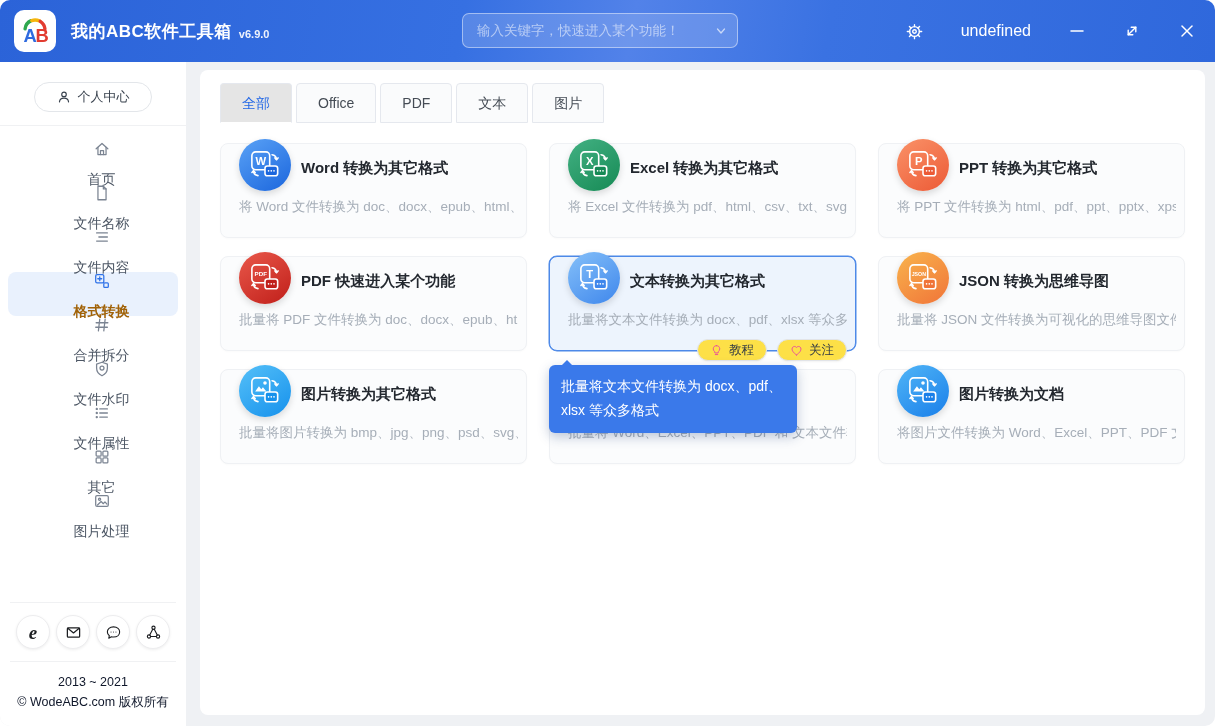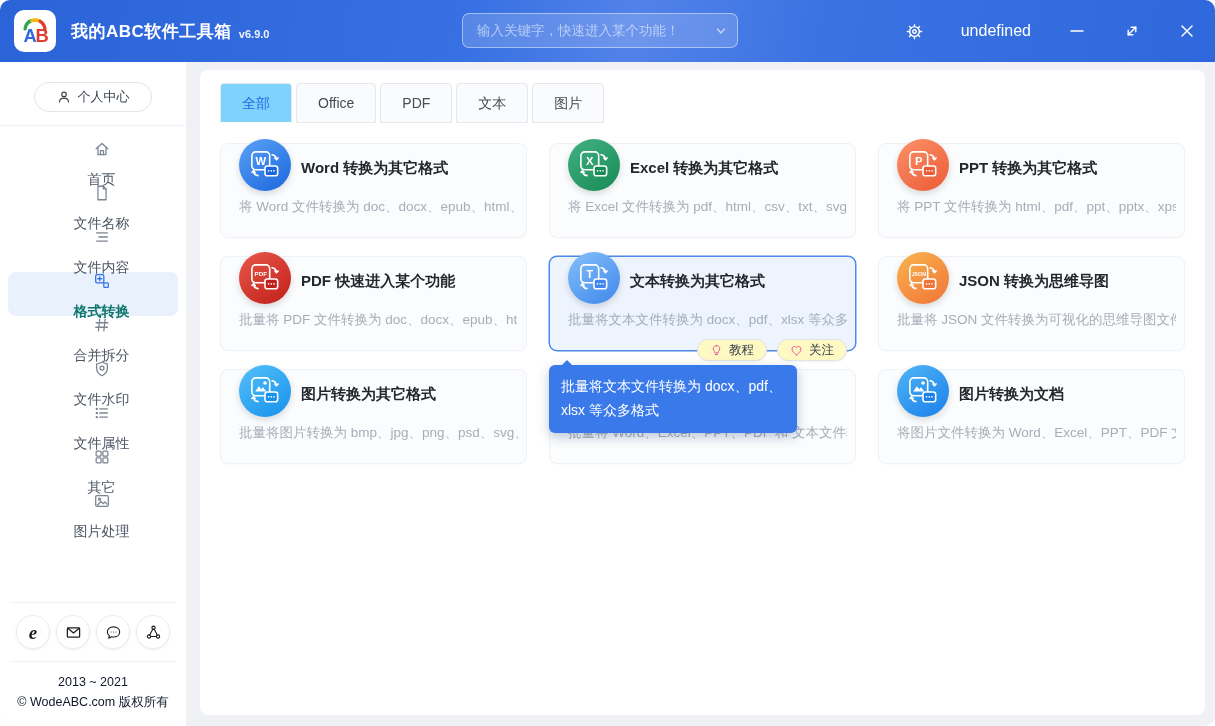--- a/index.html
+++ b/index.html
@@ -28,51 +28,51 @@
   .profile-pill { margin:20px auto 0; width:118px; height:30px; border:1px solid #e3e6ea; border-radius:16px;
     background:#fff; display:flex; align-items:center; justify-content:center; gap:7px;
     font-size:13px; color:#39424e; cursor:pointer; font-family:inherit; }
   .profile-pill .p-ico { display:flex; color:#39424e; }
   .divider { height:1px; background:#f0f1f3; }
   .sidebar > .divider { margin-top:13px; }
   .nav { margin-top:14px; }
   .nav-item { height:44px; margin:0 8px; border-radius:8px; display:flex; align-items:center; gap:13px;
     padding-left:17px; font-size:14px; color:#4c5664; cursor:pointer;flex-direction:column; }
   .nav-item .nico { color:#7b8492; display:flex; width:19px; justify-content:center; }
-  .nav-item.active { background:#e9f1fd; color:#0f766e; font-weight:bold; }
+  .nav-item.active { background:#e9f1fd; color:#a16207; font-weight:bold; }
   .nav-item.active .nico { color:#2f72e8; }
   .side-footer { position:absolute; left:0; right:0; bottom:0; }
   .side-footer .divider { margin:0 10px; }
   .social { display:flex; justify-content:center; gap:6px; padding:12px 0; }
   .social-btn { width:34px; height:34px; border-radius:50%; border:1px solid #ededef; background:#fff;
     box-shadow:0 1px 3px rgba(0,0,0,.07); display:flex; align-items:center; justify-content:center;
     color:#1c1e21; cursor:pointer; }
   .e-glyph { font-family:"Liberation Serif","DejaVu Serif",serif; font-style:italic; font-weight:bold; font-size:19px; line-height:1; }
   .years, .copy { text-align:center; color:#0f172a; font-size:12.5px; }
   .years { margin-top:13px; }
   .copy { margin:5px 0 15px; }
 
   
   .panel { position:absolute; left:200px; top:70px; width:1005px; height:645px; background:#fff; border-radius:8px; }
   .tabs { display:flex; gap:4px; margin:13px 0 0 20px; }
   .tab { height:40px; line-height:38px; padding:0 21px; border:1px solid #e5e8ee; border-radius:4px 4px 0 0;
     background:#fafbfc; font-size:14px; color:#454c55; cursor:pointer; }
-  .tab.active { background:#7dd3fc; color:#2468e6; border-bottom-color:#fff; }
+  .tab.active { background:#e5e5e5; color:#2468e6; border-bottom-color:#fff; }
 
   .cards { display:grid; grid-template-columns:repeat(3,1fr); column-gap:22px; row-gap:18px; margin:20px 20px 0; }
   .card { position:relative; height:95px; background:#fbfcfd; border:1px solid #eff1f4; border-radius:8px;
     box-shadow:0 1px 2px rgba(0,0,0,.02); cursor:pointer; }
   .card.hovered { background:#edf4fd; border-color:#4d89e8; box-shadow:0 0 0 .5px #4d89e8; }
   .card-icon { position:absolute; left:18px; top:-5px; width:52px; height:52px; border-radius:50%;
     display:flex; align-items:center; justify-content:center; box-shadow:0 3px 7px rgba(0,0,0,.14); }
   .card-title { position:absolute; left:80px; top:15px; font-size:15px; font-weight:bold; color:#23282f; }
   .card-desc { position:absolute; left:18px; right:8px; top:54px; font-size:13.5px; color:#a6aeb8;
     white-space:nowrap; overflow:hidden; }
   .badges { position:absolute; right:8px; bottom:-11px; display:flex; gap:10px; }
-  .badge { height:22px; padding:0 12px; border-radius:12px; border:1px solid #e2e4e8; background:#fef9c3;
+  .badge { height:22px; padding:0 12px; border-radius:12px; border:1px solid #e2e4e8; background:#fde047;
     display:flex; align-items:center; gap:6px; font-size:12.5px; color:#333a44; cursor:pointer;
     box-shadow:0 1px 2px rgba(0,0,0,.05); font-family:inherit; }
   .badge .bico { color:#e8509a; display:flex; }
 
   .tooltip { position:absolute; left:349px; top:295px; width:248px; background:#3a79ea; color:#fff;
     border-radius:6px; padding:10px 12px; font-size:14px; line-height:1.7; word-break:break-all;
     box-shadow:0 4px 12px rgba(30,60,120,.28); z-index:5; }
   .tooltip::before { content:""; position:absolute; top:-11px; left:12px; border:6px solid transparent;
     border-bottom-color:#3a79ea; }
 </style>

